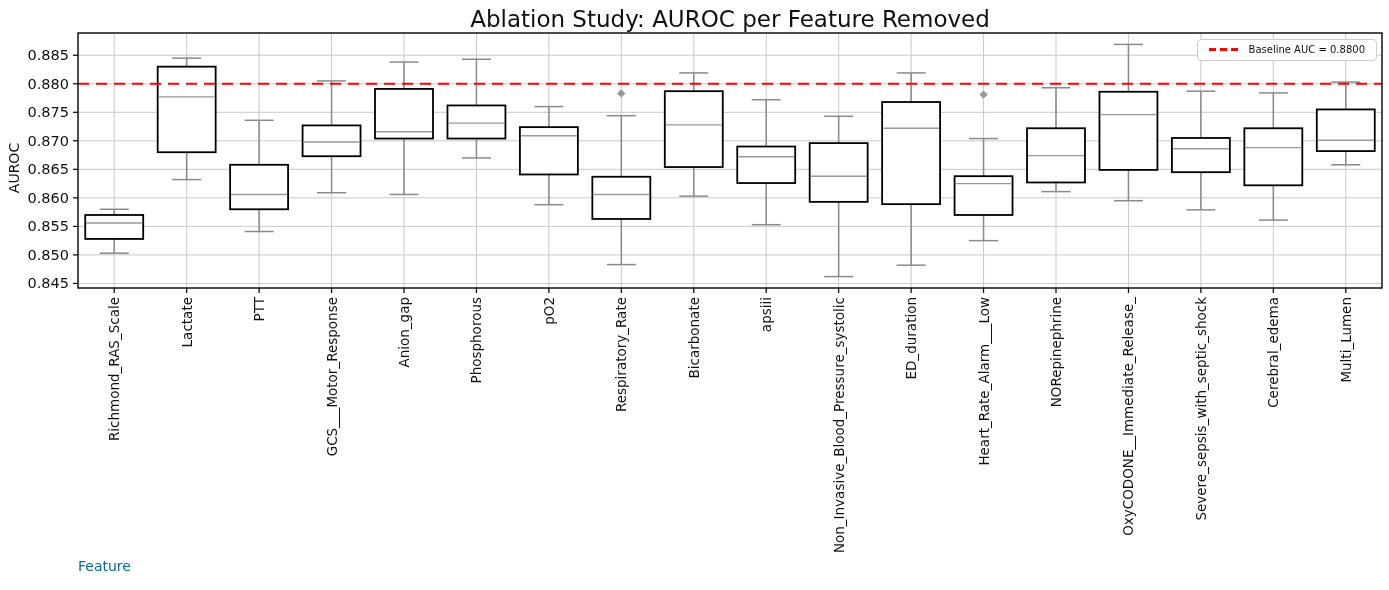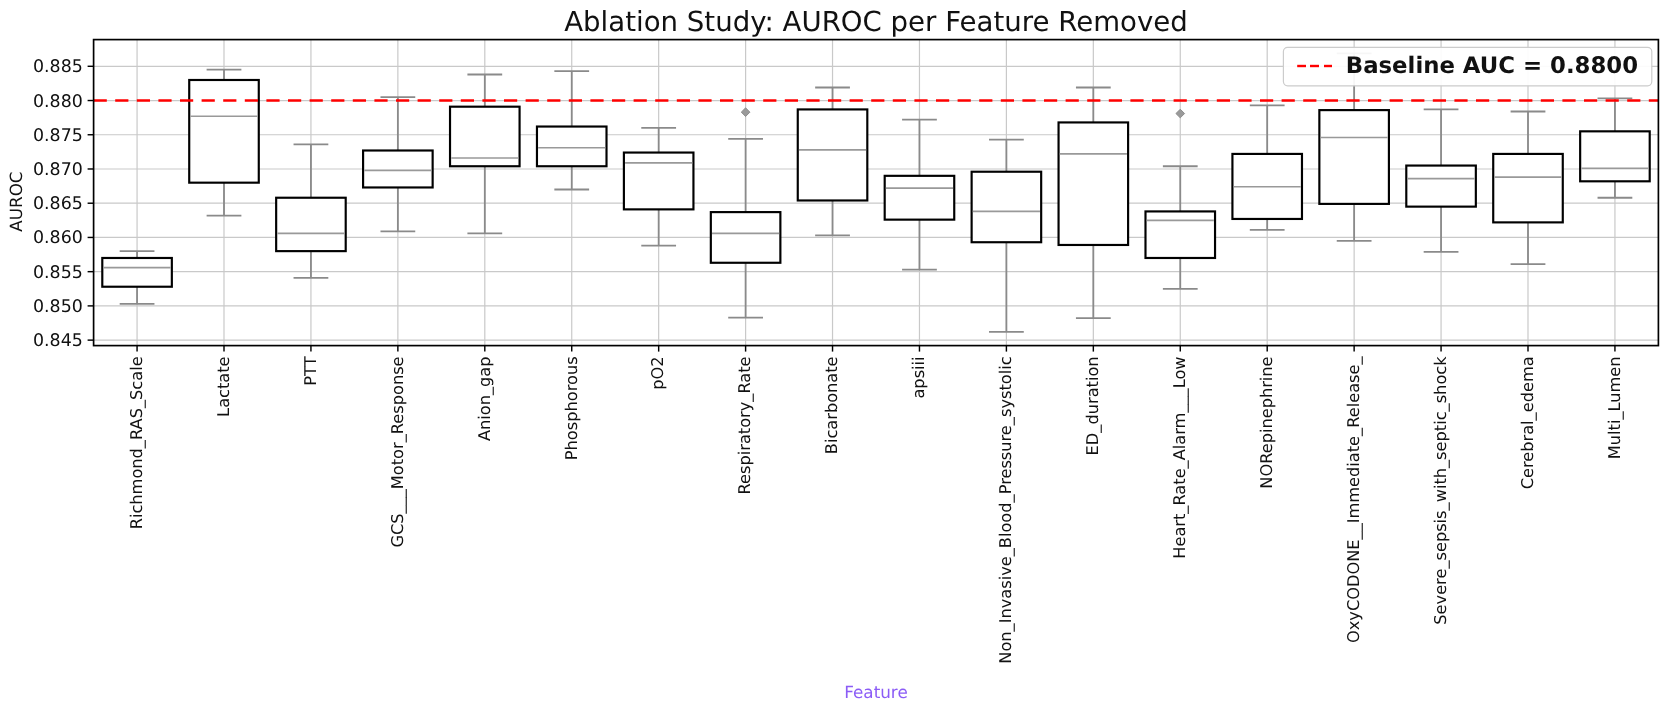--- a/index.html
+++ b/index.html
@@ -1,26 +1,26 @@
 <!DOCTYPE html>
 <html><head>
 <meta charset="utf-8">
 <style>
   html,body{margin:0;padding:0;background:#ffffff;}
   .figure{position:relative;width:1389px;height:590px;background:#ffffff;
           font-family:"DejaVu Sans","Liberation Sans",sans-serif;overflow:hidden;}
   .chart-title{position:absolute;top:6px;left:78px;width:1304px;text-align:center;
                font-size:23px;color:#111;}
-  .x-axis-title{position:absolute;top:558px;left:78px;width:1304px;text-align:center;
-                font-size:14px;color:#8b5cf6;margin-top:12px;}
+  .x-axis-title{position:absolute;top:558px;left:78px;width:1304px;
+                font-size:14px;color:#0369a1;}
   .y-axis-title{position:absolute;top:160px;left:-26px;width:80px;text-align:center;
                 font-size:14px;color:#111;transform:rotate(-90deg);}
   .legend{position:absolute;top:39px;right:12px;display:flex;align-items:center;gap:10px;
           padding:4px 11px 5px 11px;border:1px solid #cccccc;border-radius:4px;
-          background:rgba(255,255,255,0.92);font-size:19px;color:#111;font-weight:bold;}
+          background:rgba(255,255,255,0.92);font-size:10px;color:#111;}
   .legend-dash{display:inline-block;width:30px;height:2.4px;
                background:repeating-linear-gradient(90deg,#ff0000 0 7px,transparent 7px 11px);}
   svg{position:absolute;top:0;left:0;}
 </style>
 </head>
 <body>
 
 <div class="figure">
   <svg id="plot" width="1389" height="590">
       <line x1="78" x2="1382" y1="283.43624161073814" y2="283.43624161073814" stroke="#c9c9c9" stroke-width="1"></line>

